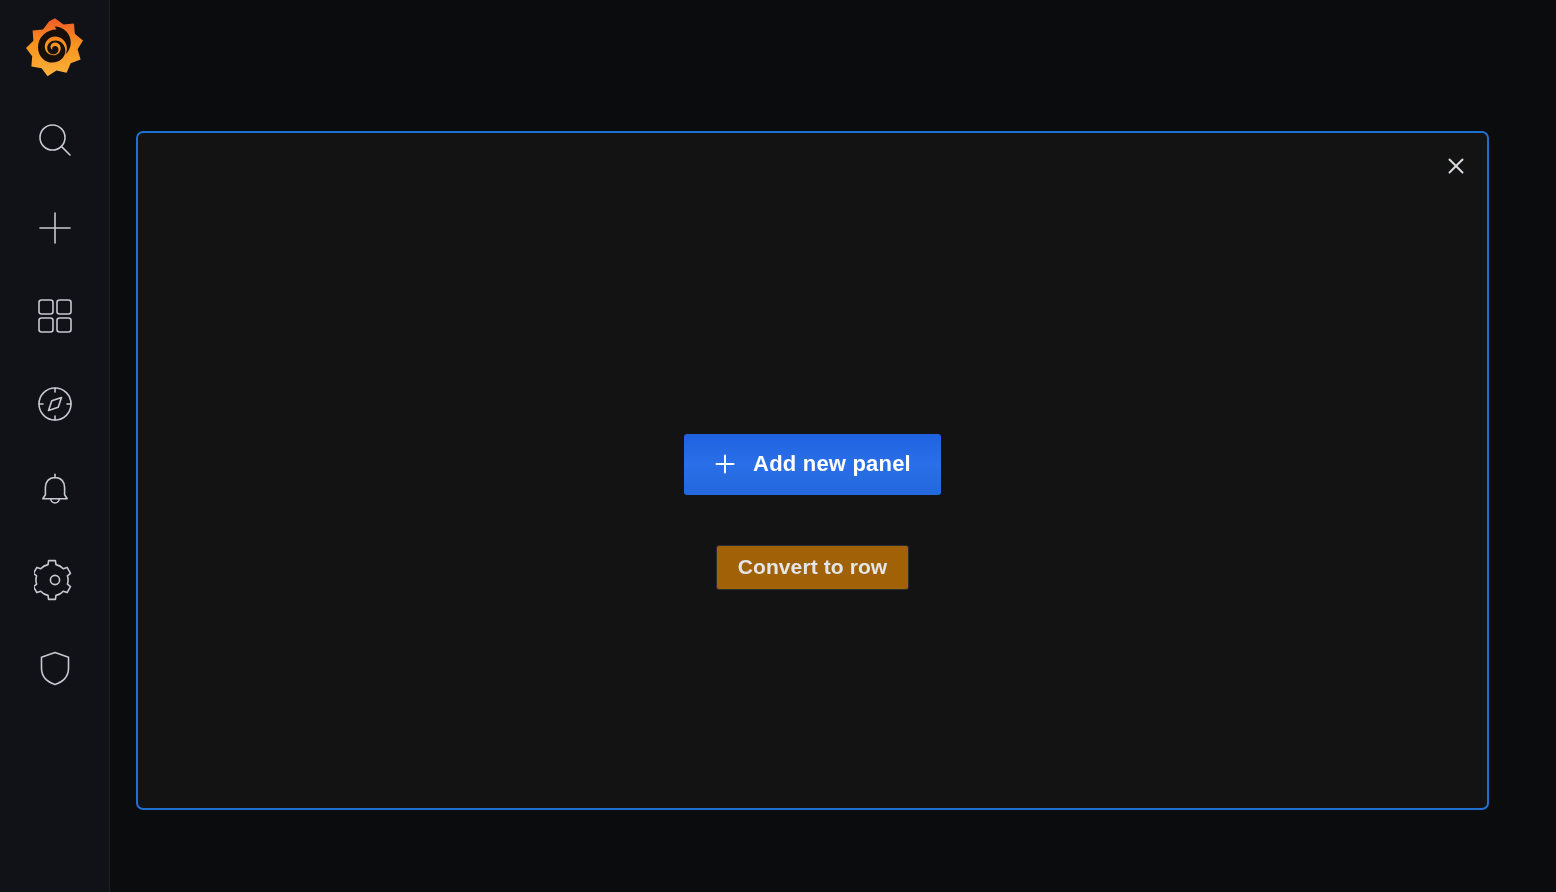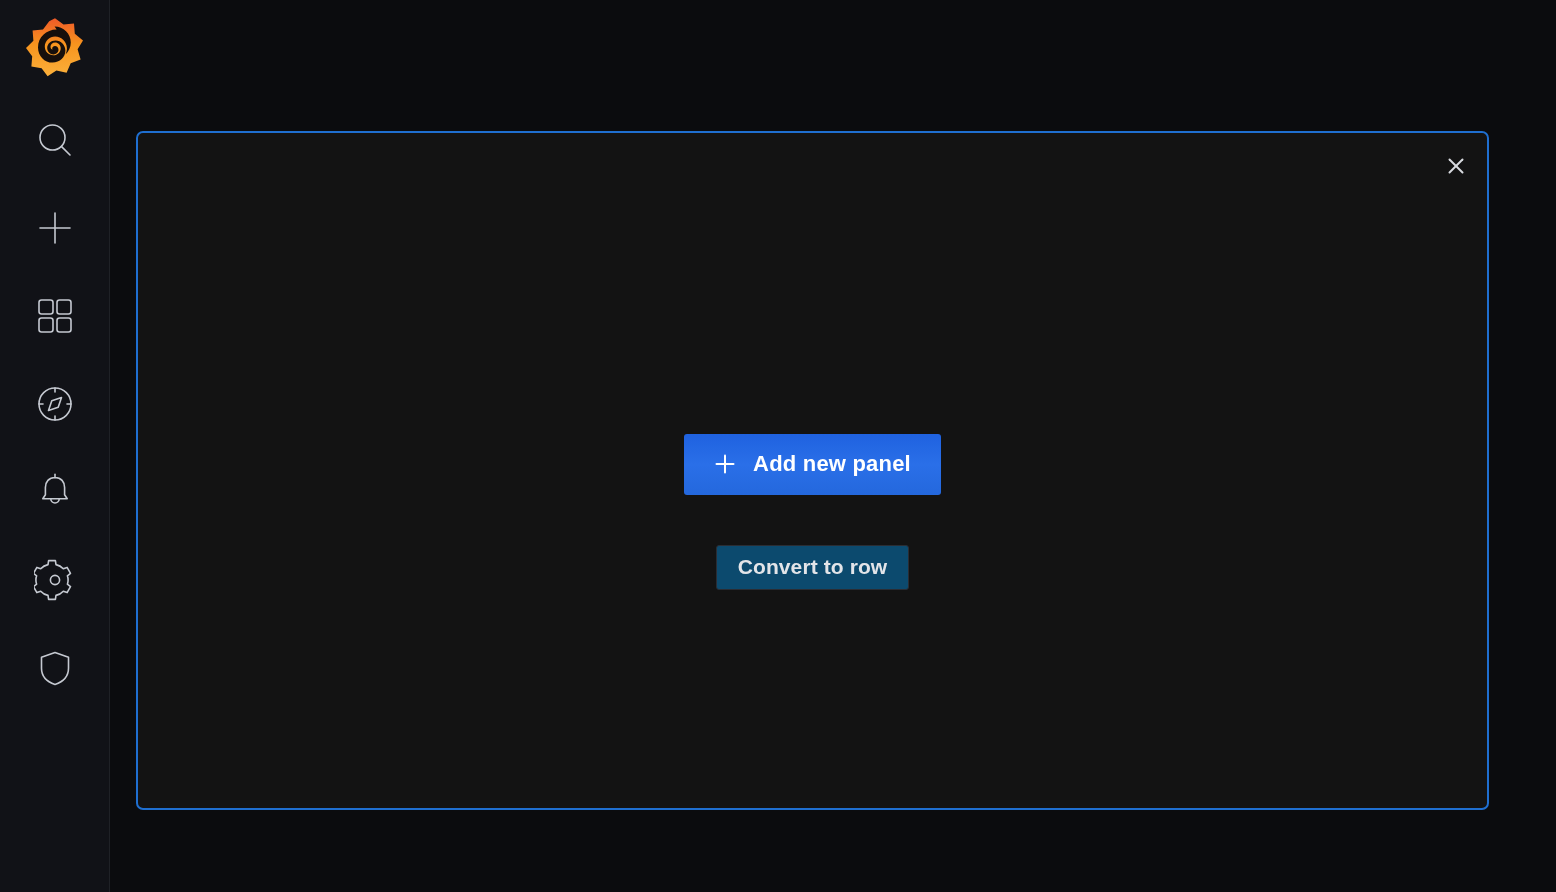--- a/index.html
+++ b/index.html
@@ -185,21 +185,21 @@
   }
 
   .btn-convert {
     display: inline-flex;
     align-items: center;
     justify-content: center;
     height: 45px;
     padding: 0 21px;
     border: 1px solid #2a2d34;
     border-radius: 3px;
-    background: #0c4a6e;
+    background: #a16207;
     color: #e3e5e9;
     font-family: "Liberation Sans", sans-serif;
     font-size: 21px;
     font-weight: bold;
     letter-spacing: 0.1px;
     cursor: pointer;
     white-space: nowrap;
   }
 </style>
 </head>

